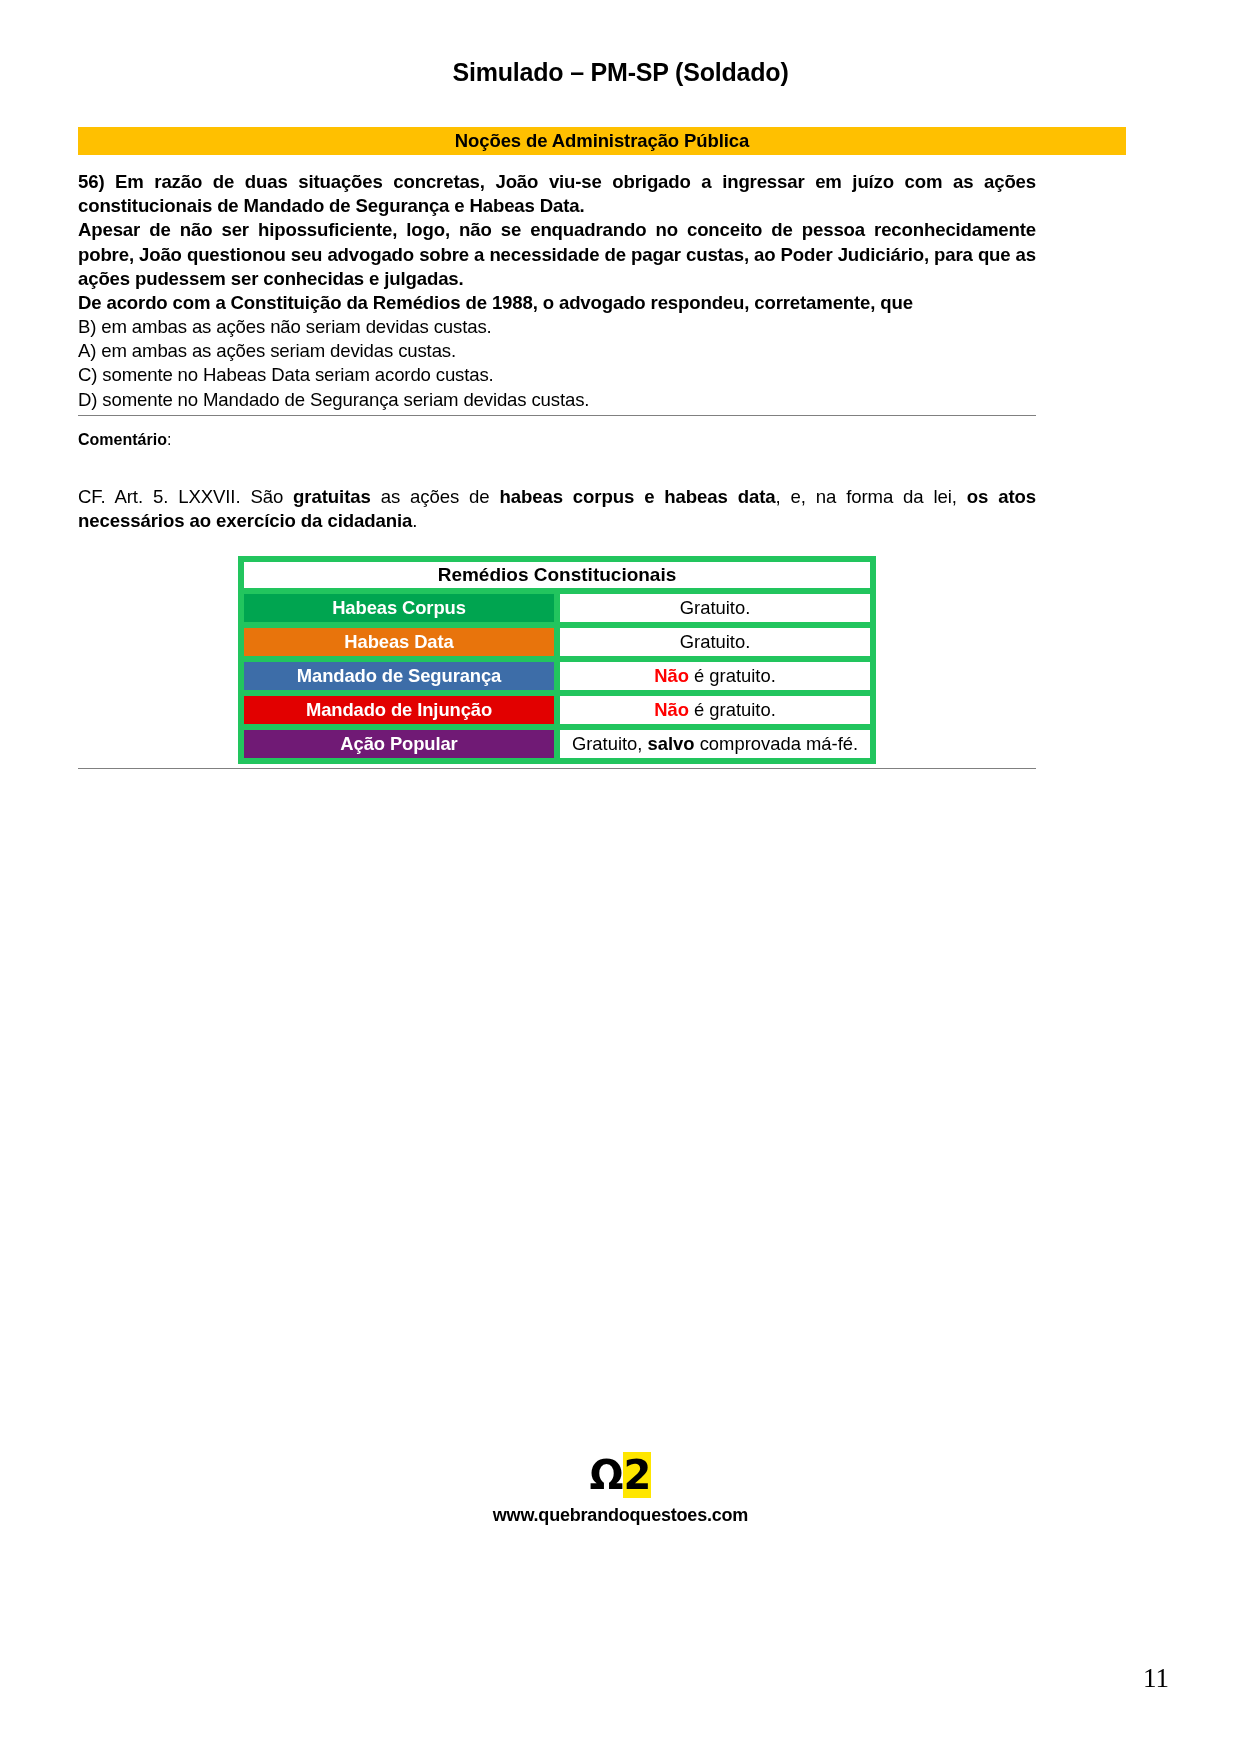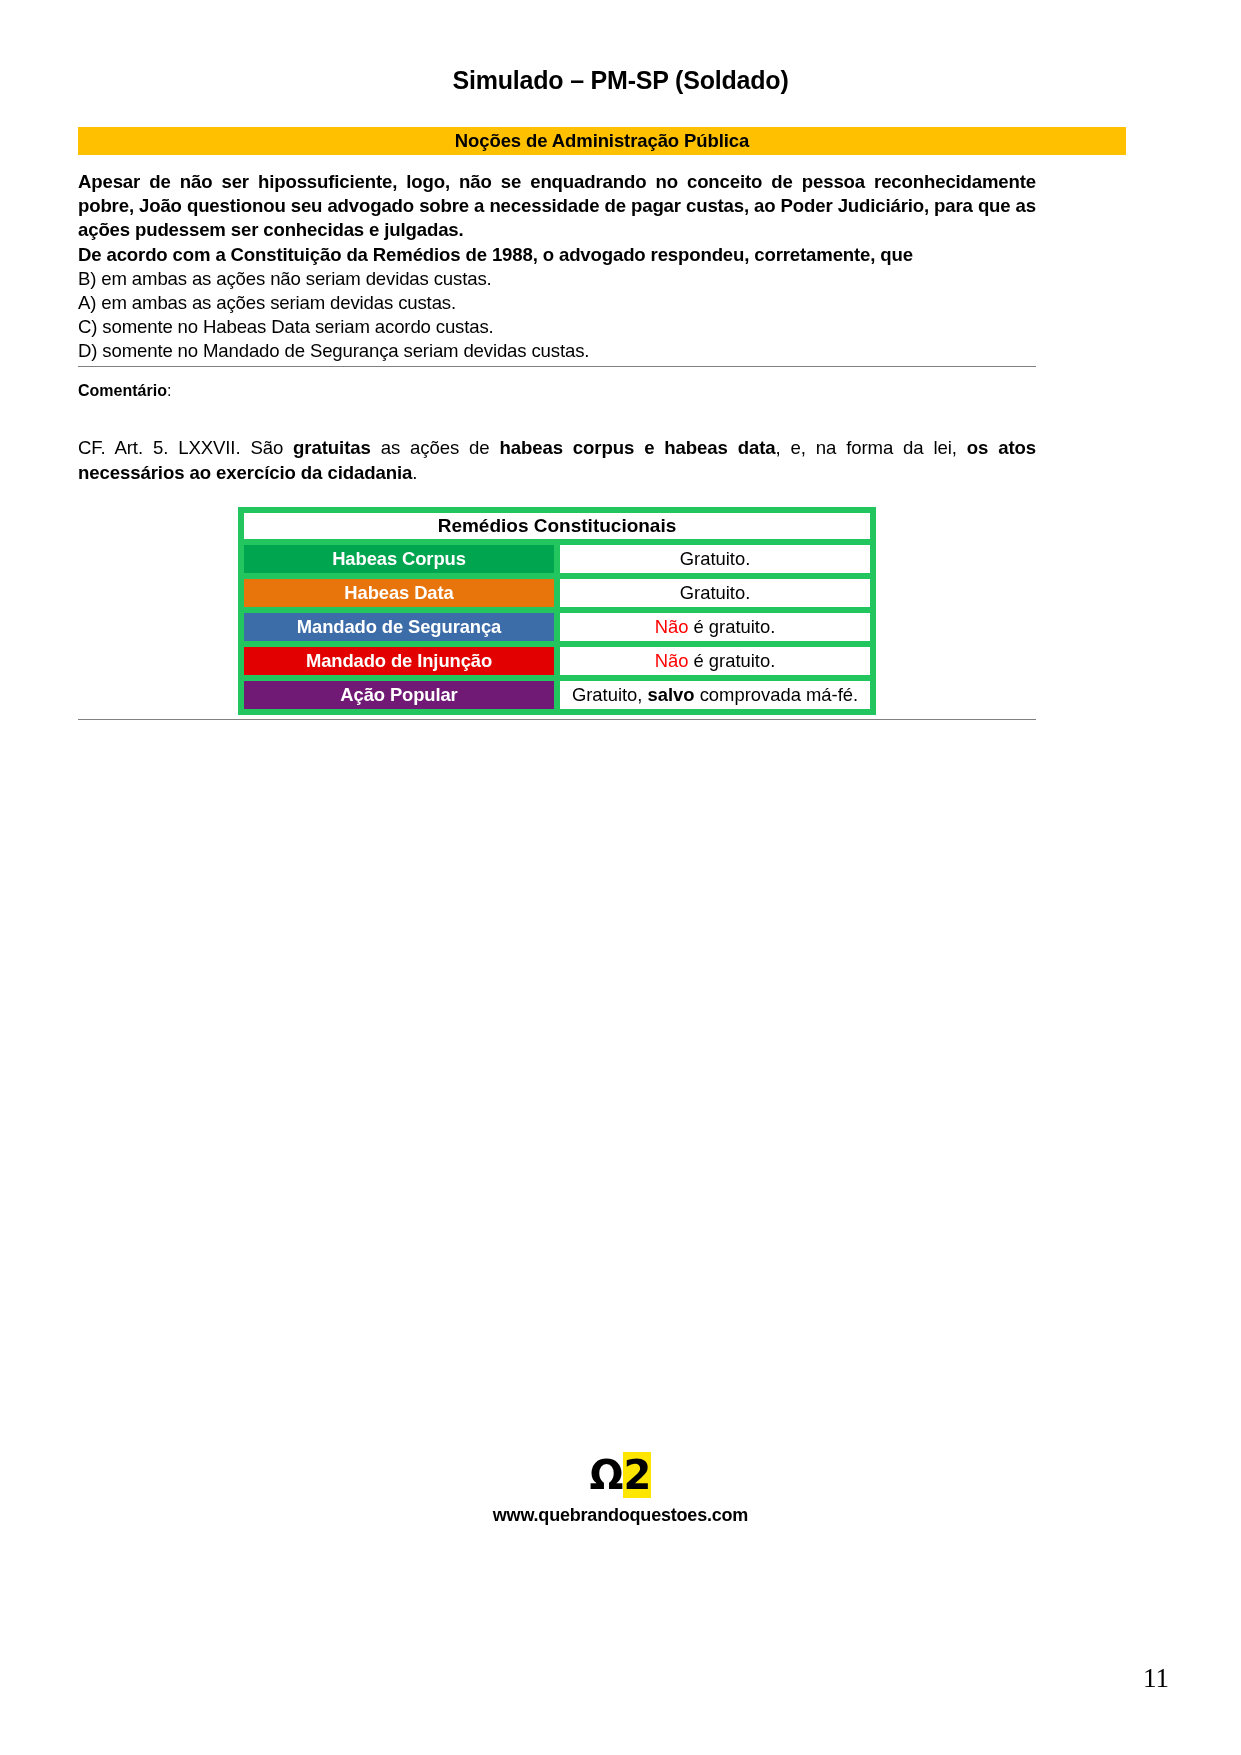--- a/index.html
+++ b/index.html
@@ -10,21 +10,21 @@
     background: #ffffff;
     font-family: "Liberation Sans", sans-serif;
     color: #000000;
     position: relative;
     overflow: hidden;
   }
   .page {
     position: relative;
     width: 1241px;
     height: 1739px;
-    padding: 8px;
+    padding: 0;
   }
   
   .doc-title {
     text-align: center;
     font-size: 25px;
     font-weight: bold;
     letter-spacing: -0.2px;
     margin: 0;
     padding-top: 58px;
   }
@@ -117,21 +117,21 @@
     text-align: center;
     font-weight: bold;
     color: #ffffff;
     letter-spacing: -0.1px;
   }
   td.rem-val {
     text-align: center;
     font-weight: normal;
     color: #000000;
   }
-  td.rem-val .nao { color: #FF0000; font-weight: normal; }
+  td.rem-val .nao { color: #FF0000; font-weight: bold; }
   td.rem-val b { font-weight: bold; }
   
   .gabarito {
     margin-top: 25px;
     font-size: 18.6px;
   }
   .gabarito b { font-weight: bold; }
   .rule-bottom {
     border: none;
     border-top: 1.6px solid #808080;
@@ -179,20 +179,21 @@
 <div class="page">
 
   <h1 class="doc-title">Simulado – PM-SP (Soldado)</h1>
 
   <div class="subject-bar">
     <span>Noções de Administração Pública</span>
   </div>
 
   <div class="content">
 
+    <p class="q-para">56) Em razão de duas situações concretas, João viu-se obrigado a ingressar em juízo com as ações constitucionais de Mandado de Segurança e Habeas Data.</p>
     <p class="q-para">Apesar de não ser hipossuficiente, logo, não se enquadrando no conceito de pessoa reconhecidamente pobre, João questionou seu advogado sobre a necessidade de pagar custas, ao Poder Judiciário, para que as ações pudessem ser conhecidas e julgadas.</p>
     <p class="q-para single">De acordo com a Constituição da Remédios de 1988, o advogado respondeu, corretamente, que</p>
 
     <div class="alt">B) em ambas as ações não seriam devidas custas.</div>
     <div class="alt">A) em ambas as ações seriam devidas custas.</div>
     <div class="alt">C) somente no Habeas Data seriam acordo custas.</div>
     <div class="alt">D) somente no Mandado de Segurança seriam devidas custas.</div>
 
     <hr class="rule">
 

